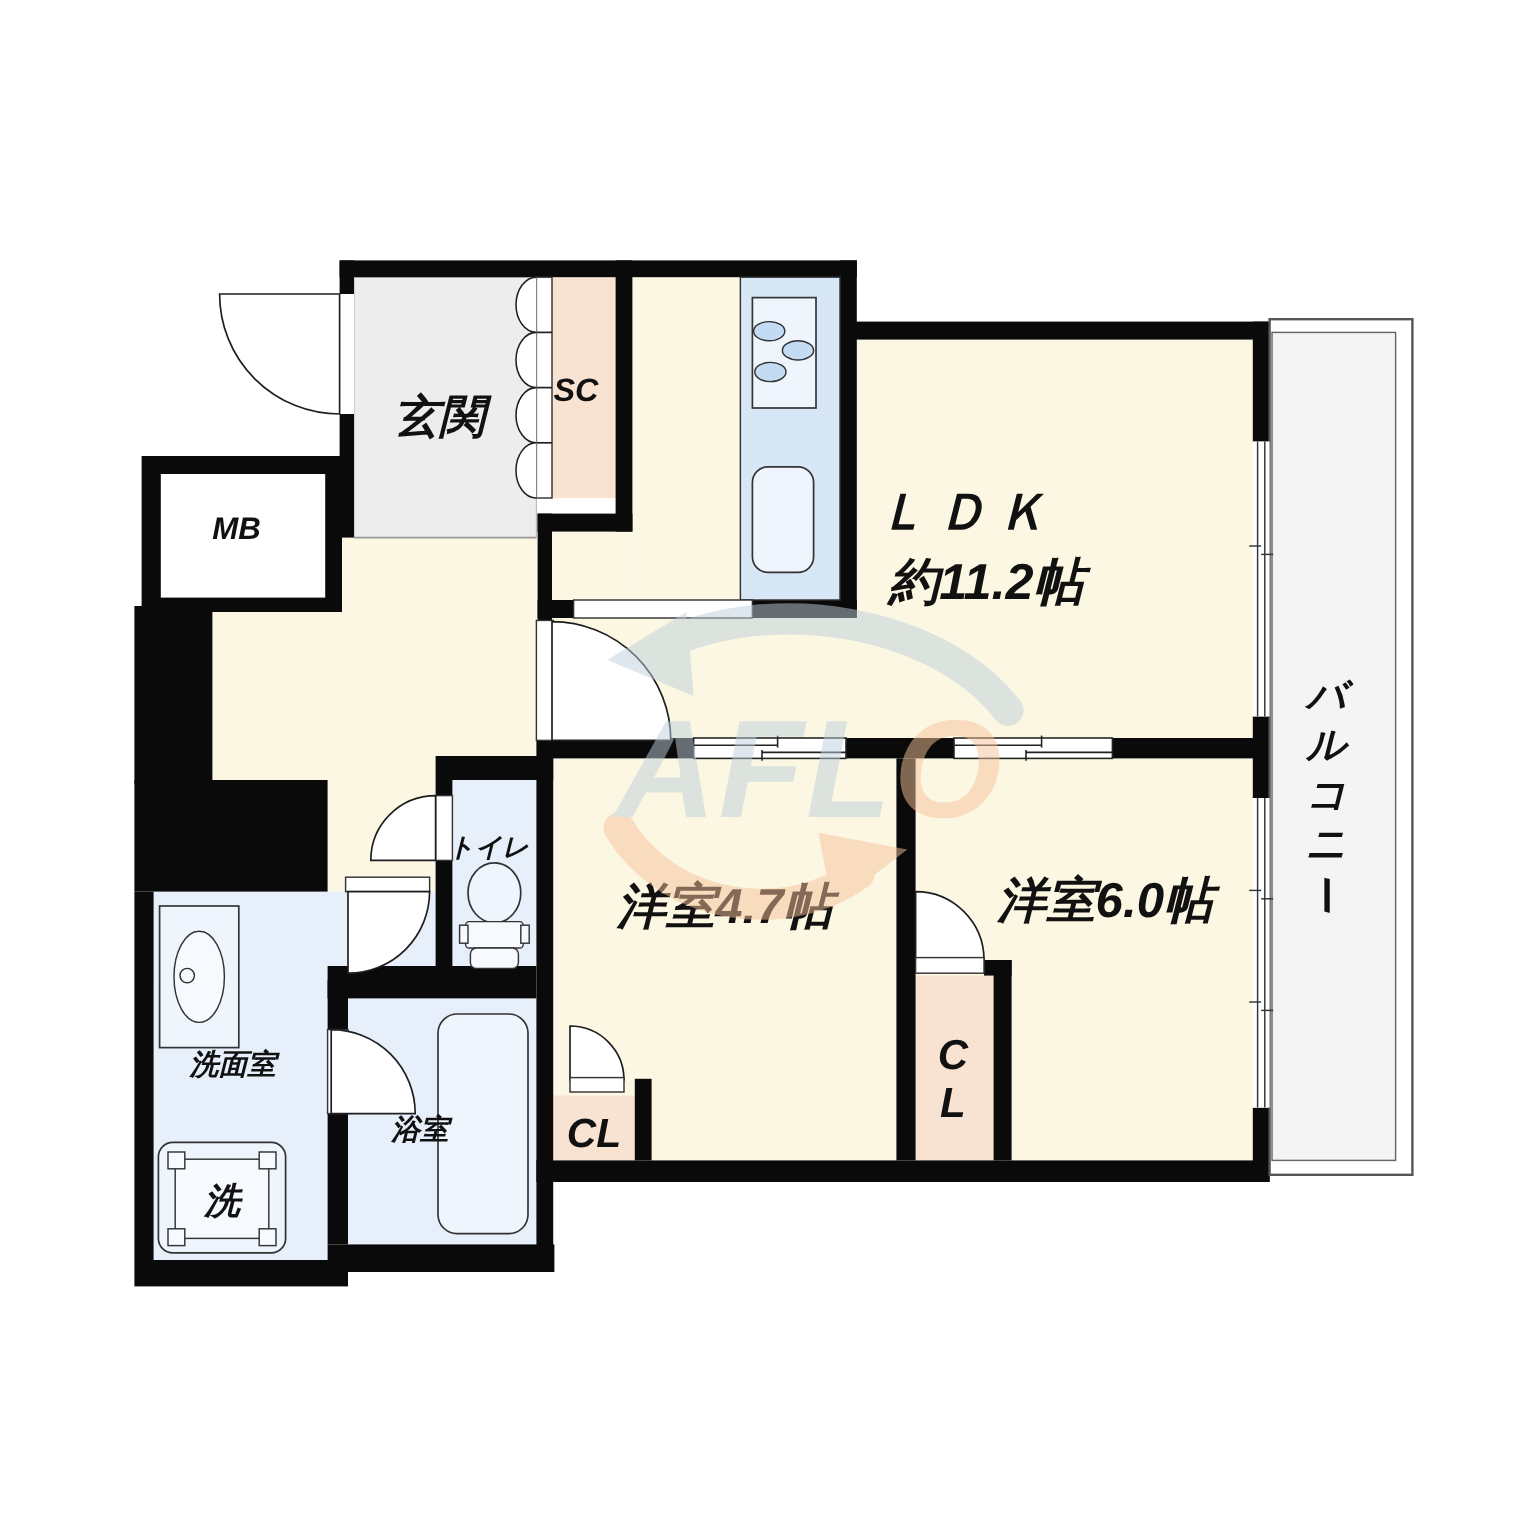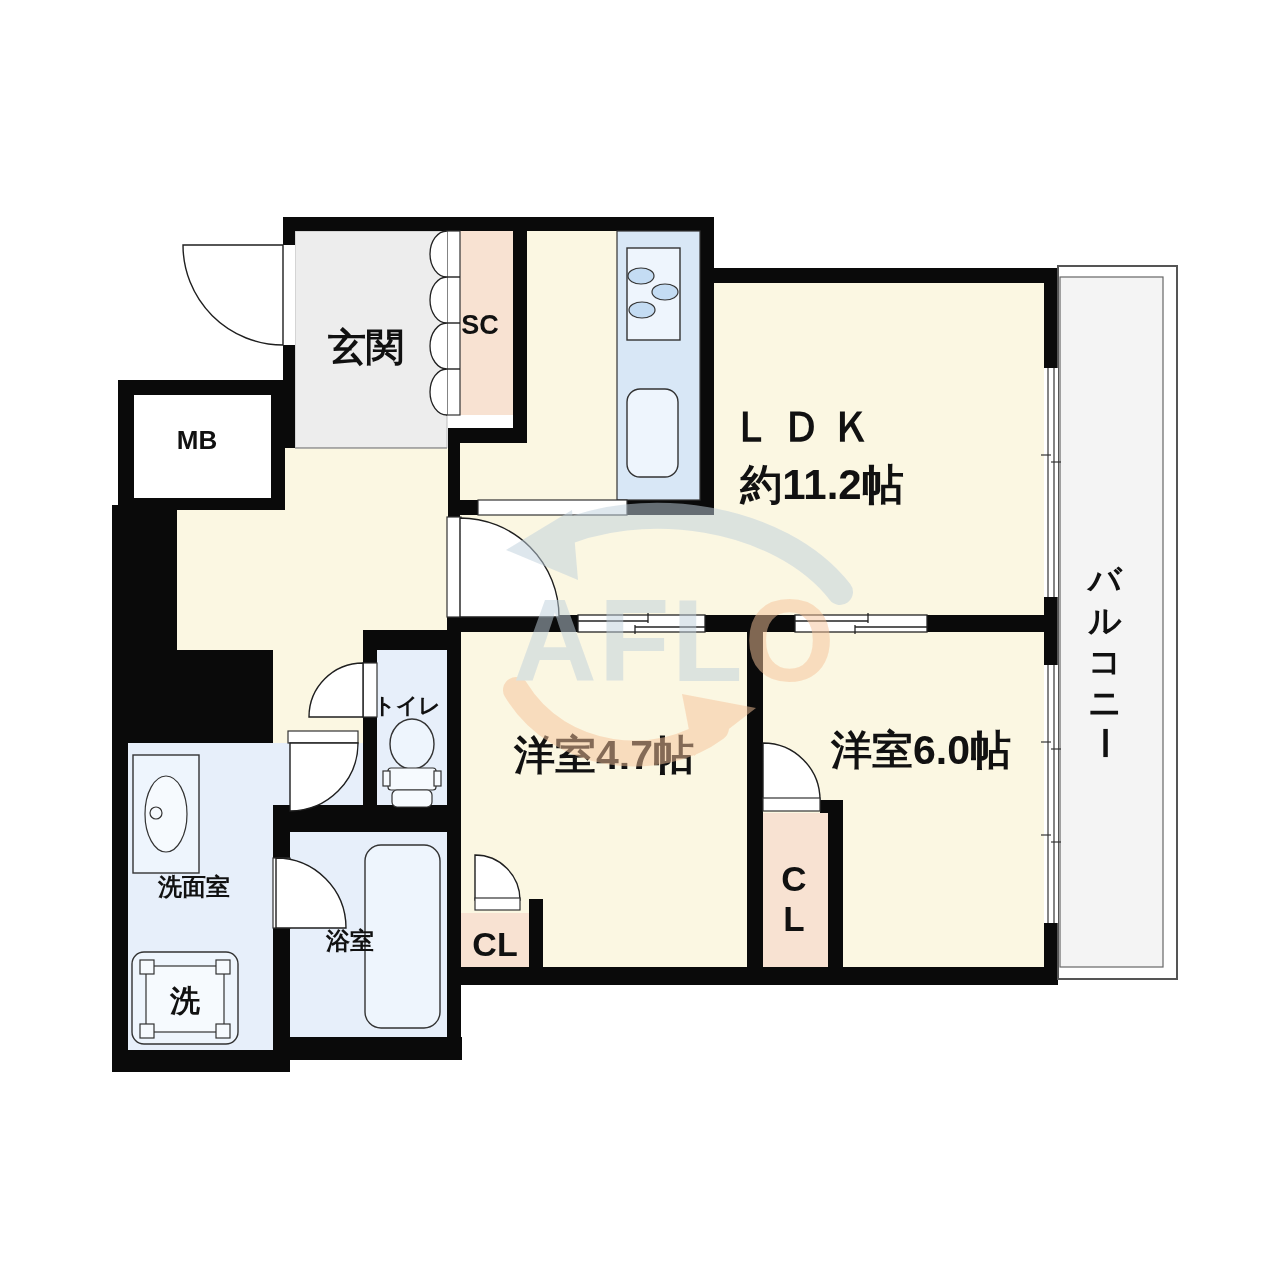--- a/index.html
+++ b/index.html
@@ -1,16 +1,16 @@
 <!DOCTYPE html>
 <html style="--wall: #0a0a0a; --room_cream: #fbf7e2; --closet_pink: #f8e2d2; --genkan_gray: #ededed; --wet_blue: #e7effa; --counter_blue: #d8e7f6; --fixture_fill: #eef5fd; --balcony_gray: #f4f4f4; --watermark_blue: #bfd0dc; --watermark_orange: #f6c39a;"><head>
 <meta charset="utf-8">
 <style>
   html,body{margin:0;padding:0;background:#fff;}
-  .stage{position:relative;width:1280px;height:1280px;background:#15803d;overflow:hidden;}
+  .stage{position:relative;width:1280px;height:1280px;background:#15803d;overflow:hidden;font-style:italic;}
   svg{display:block;}
   .wall{fill:var(--wall,#0a0a0a);}
   .cream{fill:var(--room_cream,#fbf7e2);}
   .gray{fill:var(--genkan_gray,#ededed);stroke:#bbb;stroke-width:1;}
   .pink{fill:var(--closet_pink,#f8e2d2);}
   .wet{fill:var(--wet_blue,#e7effa);}
   .counter{fill:var(--counter_blue,#d8e7f6);stroke:#333;stroke-width:1.2;}
   .fixture{fill:var(--fixture_fill,#eef5fd);stroke:#333;stroke-width:1.4;}
   .fixture2{fill:#f6fafe;stroke:#333;stroke-width:1.2;}
   .burner{fill:#c4dcf3;stroke:#333;stroke-width:1.2;}

